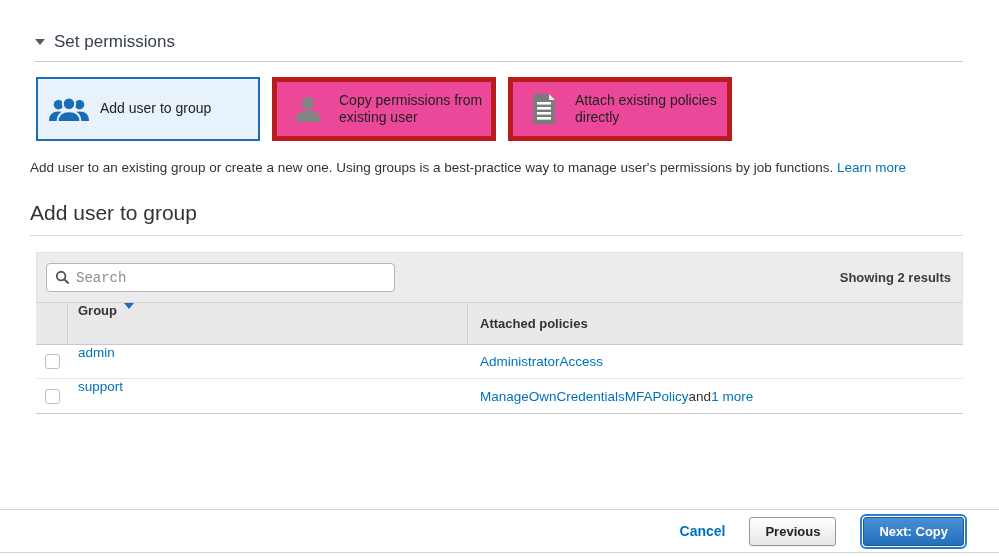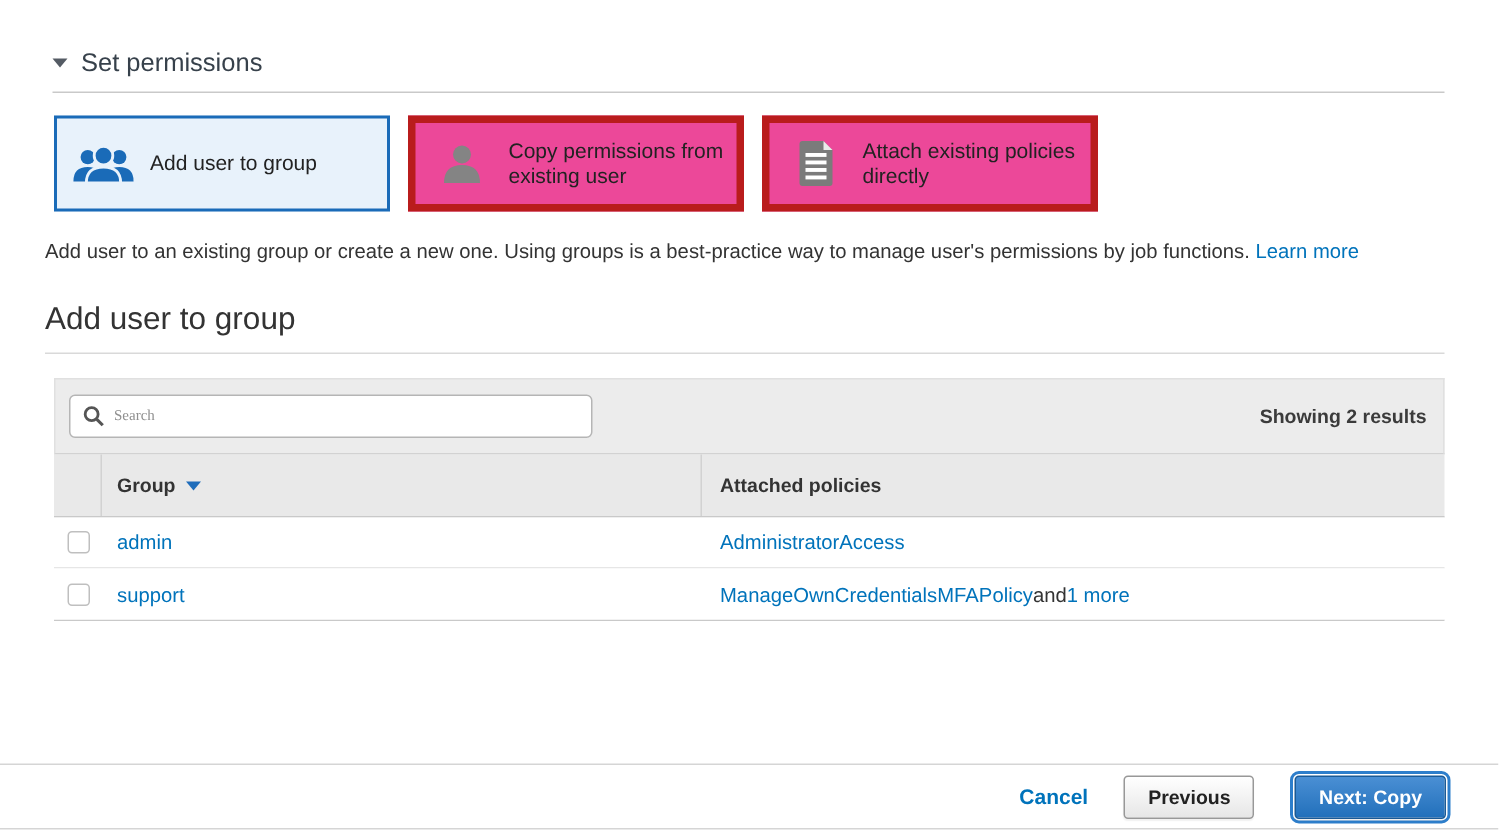--- a/index.html
+++ b/index.html
@@ -73,30 +73,30 @@
   .search-bar {
     background: #ececec; border: 1px solid #e0e0e0; border-bottom: 1px solid #d2d2d2;
     height: 51px; display: flex; align-items: center; justify-content: space-between;
     padding: 0 9px;
   }
   .search-box {
     width: 349px; height: 29px; background: #fff; border: 1px solid #b5b5b5; border-radius: 4px;
     display: flex; align-items: center; padding: 0 8px; gap: 6px;
   }
   .search-box input {
-    border: none; outline: none; flex: 1; font-size: 10px; color: #333; background: transparent;
-    font-family: Liberation Serif, serif;
+    border: none; outline: none; flex: 1; font-size: 14px; color: #333; background: transparent;
+    font-family: Liberation Mono, monospace;
   }
   .search-box input::placeholder { color: #8f8f8f; }
   .results-count { font-size: 13px; font-weight: bold; color: #3b3b3b; padding-right: 2px; }
 
   .thead { display: flex; background: #e9e9e9; height: 42px; align-items: center; border-bottom: 1px solid #c9c9c9; }
   .th { font-size: 13px; font-weight: bold; color: #333; }
   .col-check { flex: 0 0 32px; align-self: stretch; border-right: 1px solid #d2d2d2; display: flex; align-items: center; justify-content: center; }
-  .col-group { flex: 0 0 400px; padding-left: 10px; align-self: stretch; display: flex; align-items: center; border-right: 1px solid #d2d2d2; }
+  .col-group { flex: 0 0 400px; padding-left: 10px; align-self: stretch; display: flex; align-items: flex-start; border-right: 1px solid #d2d2d2; }
   .col-policy { flex: 1; padding-left: 12px; align-self: stretch; display: flex; align-items: center; }
   .thead .col-check { border-right: 1px solid #d2d2d2; }
 
   .trow { display: flex; height: 34px; align-items: center; border-bottom: 1px solid #e6e6e6; background: #fff; }
   .trow:last-child { border-bottom: none; }
   .trow .col-check, .trow .col-group { border-right: none; }
   .checkbox {
     width: 15px; height: 15px; background: #fff; border: 1px solid #bfbfbf; border-radius: 3px;
     display: inline-block; cursor: pointer;
   }

